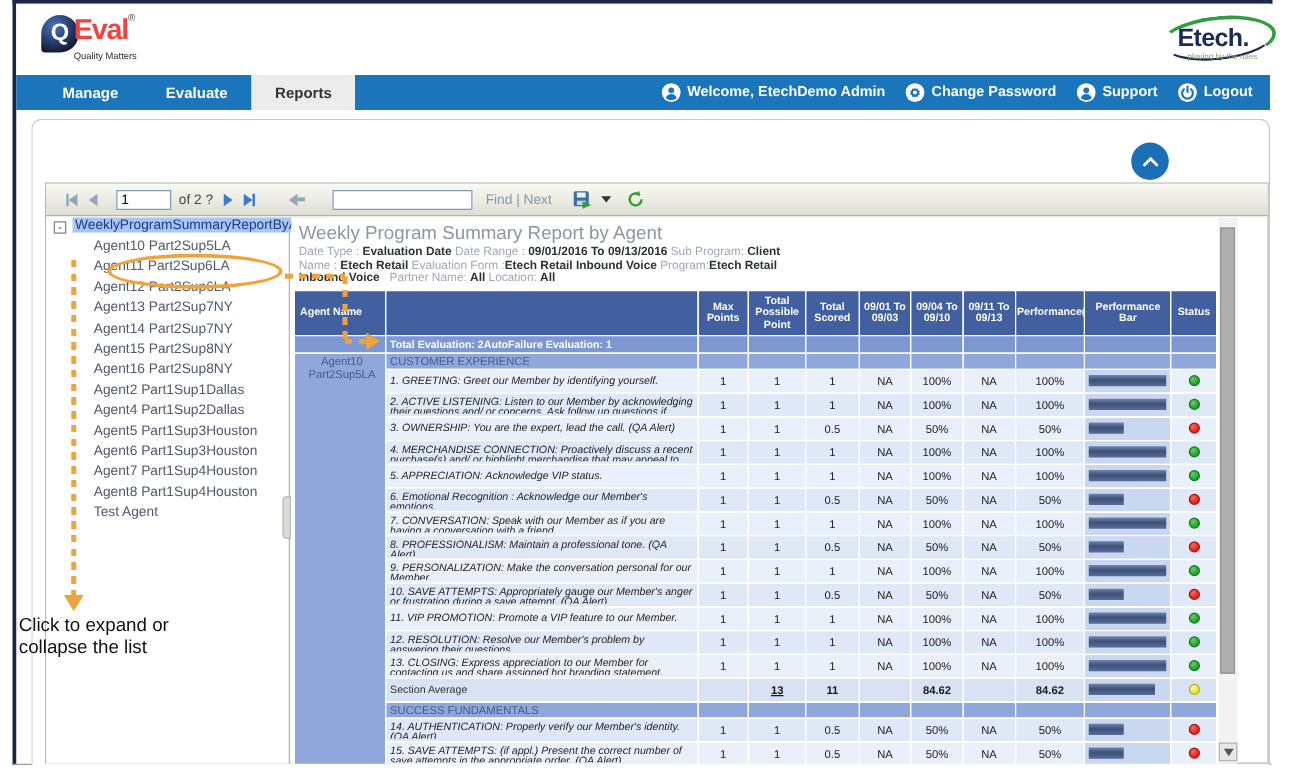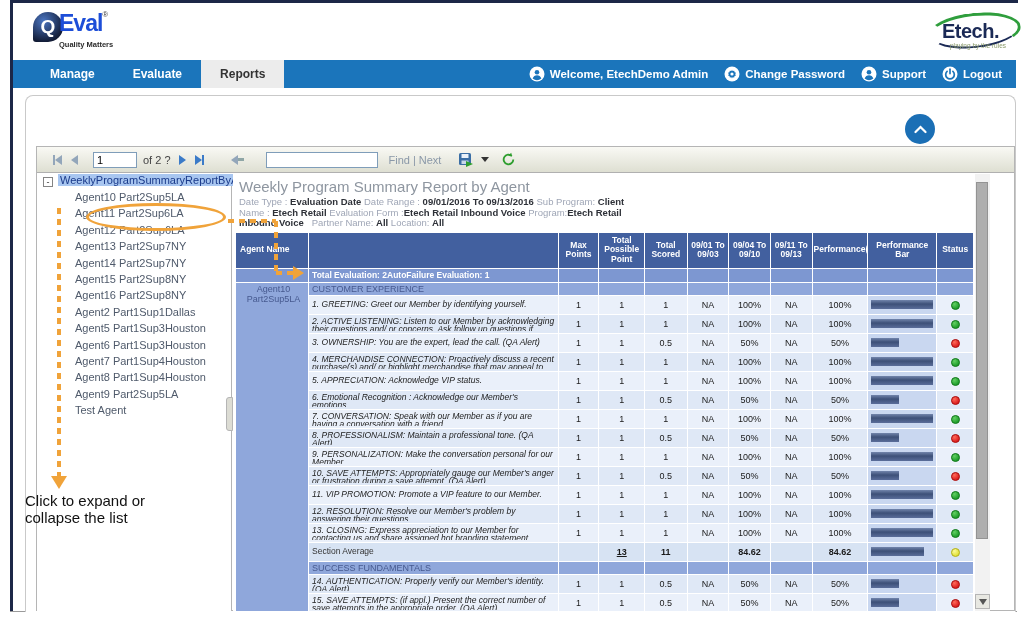--- a/index.html
+++ b/index.html
@@ -15,23 +15,23 @@
   
   #page-scrollbar { left:1019px; top:0; width:16px; height:619px; background:#fff; }
 
   
   #top-band { left:13px; top:3px; width:1003px; height:57px; background:#fff; }
 
   .qeval { left:20px; top:7px; width:110px; height:48px; }
   .q-badge { display:inline-block; width:30px; height:30px; border-radius:50% 50% 50% 10%;
     background:radial-gradient(circle at 35% 30%, #4a74c0, #111a33 75%);
     color:#fff; font-weight:bold; font-size:19px; text-align:center; line-height:30px; vertical-align:middle; }
-  .q-eval { font-size:23px; font-weight:bold; color:#1d4ed8; letter-spacing:-1px; margin-left:-4px; }
+  .q-eval { font-size:23px; font-weight:bold; color:#ef4444; letter-spacing:-1px; margin-left:-4px; }
   .q-reg { font-size:8px; color:#444; vertical-align:top; }
-  .q-tag { font-size:7.5px; font-weight:bold; color:#2b2b2b; margin:-2px 0 0 26px; }
+  .q-tag { font-size:7.5px; font-weight:normal; color:#2b2b2b; margin:-2px 0 0 26px; }
 
   .etech { left:915px; top:8px; width:95px; height:46px; }
   .etech-swoosh { position:absolute; left:0; top:2px; width:93px; height:36px; border-radius:50%;
     border:3px solid transparent; border-top-color:#2f9e3d; border-right-color:#2f9e3d; transform:rotate(-6deg); }
   .etech-swoosh2 { position:absolute; left:2px; top:4px; width:89px; height:33px; border-radius:50%;
     border:2px solid transparent; border-bottom-color:#1b2a56; transform:rotate(-6deg); }
   .etech-text { position:absolute; left:14px; top:9px; font-size:20px; font-weight:bold; color:#1b2a56; letter-spacing:-0.5px; }
   .etech-tag { position:absolute; left:22px; top:31px; font-size:6.5px; color:#8a9a6a; }
 
   
@@ -134,21 +134,21 @@
   .dash-h { height:4px; background:repeating-linear-gradient(to right,#f0a33a 0 6px,transparent 6px 11px); }
   .dash-v { width:4px; background:repeating-linear-gradient(to bottom,#f0a33a 0 6px,transparent 6px 11px); }
   #anno-h1 { left:228px; top:219px; width:48px; }
   #anno-v1 { left:274px; top:221px; height:52px; }
   #anno-h2 { left:276px; top:271px; width:17px; }
   #anno-arrow-right { left:293px; top:266px; width:0; height:0;
     border:7px solid transparent; border-right:none; border-left:11px solid #f0a33a; }
   #anno-v2 { left:57px; top:208px; height:268px; }
   #anno-arrow-down { left:51px; top:476px; width:0; height:0;
     border:8px solid transparent; border-bottom:none; border-top:13px solid #f0a33a; }
-  #anno-note { left:25px; top:492px; font-size:15px; line-height:17px; color:#111; }
+  #anno-note { left:15px; top:492px; font-size:15px; line-height:17px; color:#111; }
 </style>
 </head>
 <body>
 
 <div class="abs" id="frame-top"></div>
 <div class="abs" id="frame-left"></div>
 <div class="abs" id="frame-bottom"></div>
 
 <div class="abs" id="page-scrollbar">
   
@@ -275,25 +275,25 @@
       <span id="tree-root-label">WeeklyProgramSummaryReportByAgent</span>
       <ul id="docmap-items">
           <li>Agent10 Part2Sup5LA</li>
           <li>Agent11 Part2Sup6LA</li>
           <li>Agent12 Part2Sup6LA</li>
           <li>Agent13 Part2Sup7NY</li>
           <li>Agent14 Part2Sup7NY</li>
           <li>Agent15 Part2Sup8NY</li>
           <li>Agent16 Part2Sup8NY</li>
           <li>Agent2 Part1Sup1Dallas</li>
+          <li>Agent4 Part1Sup2Dallas</li>
           <li>Agent5 Part1Sup3Houston</li>
           <li>Agent6 Part1Sup3Houston</li>
           <li>Agent7 Part1Sup4Houston</li>
           <li>Agent8 Part1Sup4Houston</li>
-          <li>Agent9 Part2Sup5LA</li>
           <li>Test Agent</li>
         </ul>
     </div>
   </div>
   <div id="splitter-handle"></div>
 
   <div id="report-pane">
     <div id="report-title">Weekly Program Summary Report by Agent</div>
     <div id="report-params">
         <div><span class="pl">Date Type : </span><span class="pv">Evaluation Date</span><span class="pl"> Date Range : </span><span class="pv">09/01/2016  To  09/13/2016</span><span class="pl"> Sub Program:  </span><span class="pv">Client</span></div>

